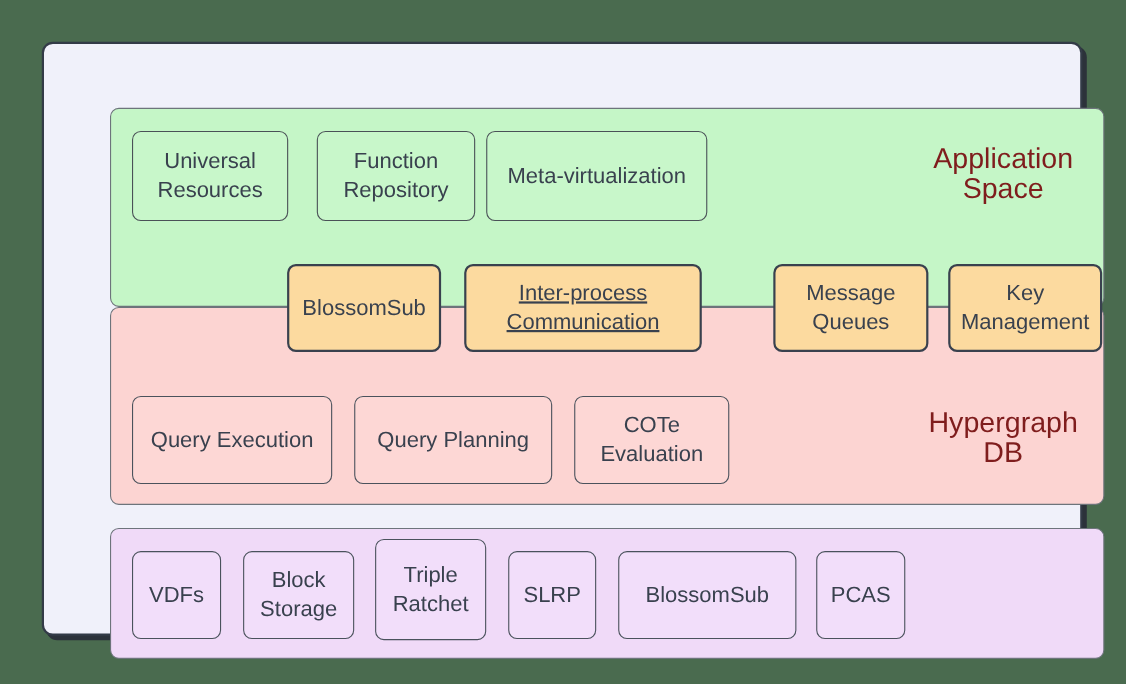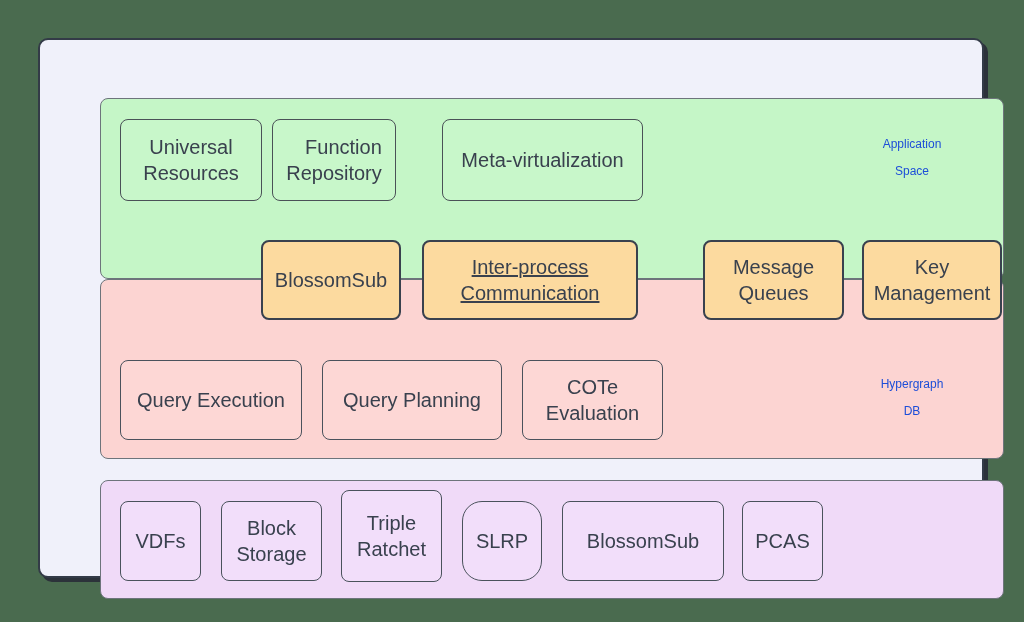--- a/index.html
+++ b/index.html
@@ -46,46 +46,46 @@
   }
   .node-green  { background: #C8F7CA; border: 1.5px solid #4A5157; }
   .node-orange { background: #FCDA9F; border: 2px solid #39414E; }
   .node-pink   { background: #FDD7D5; border: 1.5px solid #4A525C; }
   .node-purple { background: #F2DEFA; border: 1.5px solid #4A525C; }
   .layer-title {
     position: absolute;
     width: 200px;
     text-align: center;
     white-space: pre-line;
-    color: #1d4ed8;
-    font-size: 12px;
+    color: #7f1d1d;
+    font-size: 26px;
     line-height: 27px;
     z-index: 2;
   }
   
   .n-universal      { left: 80px;  top: 79px; width: 142px; height: 82px; }
-  .n-function-repo  { left: 232px; top: 79px; width: 124px; height: 82px; text-align: right; }
+  .n-function-repo  { left: 248px; top: 79px; width: 144px; height: 82px; }
   .n-meta-virt      { left: 402px; top: 79px; width: 201px; height: 82px; }
   .t-app-space      { left: 772px; top: 91px; }
   
   .n-file-system    { left: 60px;  top: 200px; width: 140px; height: 80px; }
   .n-scheduler      { left: 221px; top: 200px; width: 140px; height: 80px; }
   .n-ipc            { left: 382px; top: 200px; width: 216px; height: 80px; text-decoration: underline; }
   .n-message-queues { left: 663px; top: 200px; width: 141px; height: 80px; }
   .n-key-mgmt       { left: 822px; top: 200px; width: 140px; height: 80px; }
   
   .n-query-exec     { left: 80px;  top: 320px; width: 182px; height: 80px; }
   .n-query-plan     { left: 282px; top: 320px; width: 180px; height: 80px; }
   .n-cote-eval      { left: 482px; top: 320px; width: 141px; height: 80px; }
   .t-hypergraph     { left: 772px; top: 331px; }
   
   .n-vdfs           { left: 80px;  top: 461px; width: 81px;  height: 80px; }
   .n-block-storage  { left: 181px; top: 461px; width: 101px; height: 80px; }
   .n-triple-ratchet { left: 301px; top: 450px; width: 101px; height: 92px; }
-  .n-slrp           { left: 422px; top: 461px; width: 80px;  height: 80px; border-radius: 20px; }
+  .n-slrp           { left: 422px; top: 461px; width: 80px;  height: 80px; }
   .n-blossomsub     { left: 522px; top: 461px; width: 162px; height: 80px; }
   .n-pcas           { left: 702px; top: 461px; width: 81px;  height: 80px; }
   .t-base-network   { left: 772px; top: 474px; }
 </style>
 </head>
 <body>
 
 <div class="canvas">
   <div class="outer-container">
 

